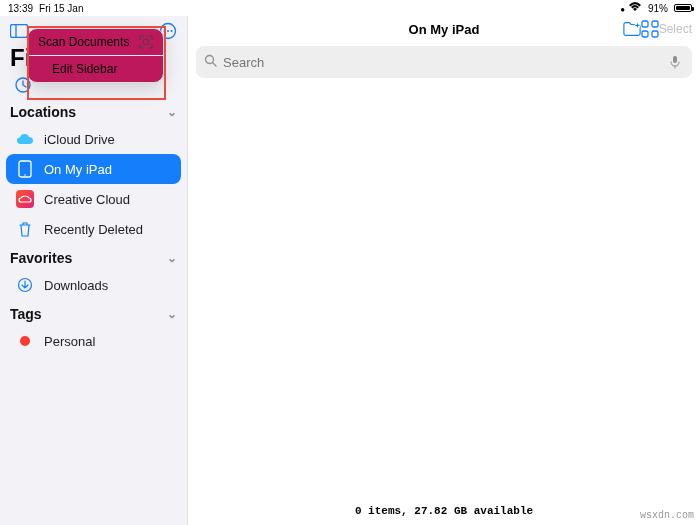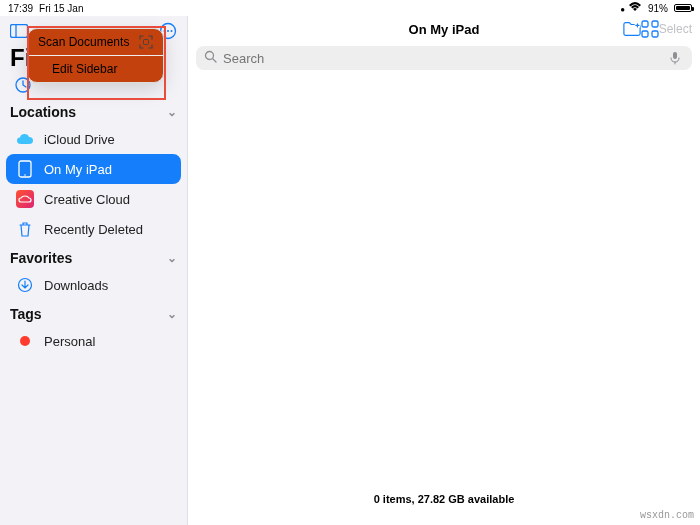--- a/index.html
+++ b/index.html
@@ -24,41 +24,41 @@
   .icn { width:18px; height:18px; display:flex; align-items:center; justify-content:center; }
   .dot-red { width:10px; height:10px; border-radius:50%; background:#ff3b30; }
 
   .main { flex:1; display:flex; flex-direction:column; }
   .main-top { display:flex; align-items:center; justify-content:center; position:relative; height:26px; }
   .main-title { font-size:13px; font-weight:600; }
   .main-actions { position:absolute; right:8px; top:4px; display:flex; align-items:center; }
   .act { width:18px; height:18px; display:flex; align-items:center; justify-content:center; color:#157efb; }
   .select-btn { color:#c0c0c5; font-size:12px; }
   .search-row { padding: 4px 8px; }
-  .search { display:flex; align-items:center; gap:6px; background:#eeeeef; border-radius:8px; height:24px; padding:0 8px; color:#8e8e93; font-size:13px; }
+  .search { display:flex; align-items:center; gap:6px; background:#eeeeef; border-radius:8px; height:32px; padding:0 8px; color:#8e8e93; font-size:13px; }
   .search input { border:none; background:transparent; flex:1; outline:none; font-size:13px; color:#222;}
   .mic { width:14px; height:14px; }
   .content { flex:1; }
-  .footer { text-align:center; font-size:11px; font-weight:600; padding-bottom:20px; }
+  .footer { text-align:center; font-size:11px; font-weight:600; padding-bottom:8px;font-family:Liberation Mono, monospace; }
 
   
-  .popover { position:absolute; left:27px; top:28px; width:137px; background:#c2410c; border:1px solid #ddd; border-radius:10px; font-size:12px; box-shadow: 0 6px 20px rgba(0,0,0,0.15); }
+  .popover { position:absolute; left:27px; top:28px; width:137px; background:#be185d; border:1px solid #ddd; border-radius:10px; font-size:12px; box-shadow: 0 6px 20px rgba(0,0,0,0.15); }
   .pop-item { display:flex; justify-content:space-between; align-items:center; padding:6px 10px; border-bottom:1px solid #eee; }
   .pop-item:last-child { border-bottom:none;padding-left:24px; }
   .pop-icn { width:14px; height:14px; color:#555; }
   .highlight { position:absolute; left:27px; top:26px; width:139px; height:74px; border:2px solid #e74c3c; pointer-events:none; }
 
   .watermark { position:absolute; right:6px; bottom:4px; font-size:10px; color:#999;font-family:Liberation Mono, monospace; }
 </style>
 </head>
 <body>
 
 <div class="statusbar">
   <div class="left">
-    <span>17:39</span>
+    <span>13:39</span>
     <span>Fri 15 Jan</span>
   </div>
   <div class="right">
     <span class="wifi">
       <svg width="14" height="10" viewBox="0 0 14 10">
           <path d="M7 9 L5 7 Q7 5 9 7 Z M3 5 Q7 1 11 5 L9.5 6.5 Q7 4 4.5 6.5 Z M1 3 Q7 -3 13 3 L11.5 4.5 Q7 0 2.5 4.5 Z" fill="#000"></path>
         </svg>
     </span>
     <span>91%</span>
     <span class="battery">

